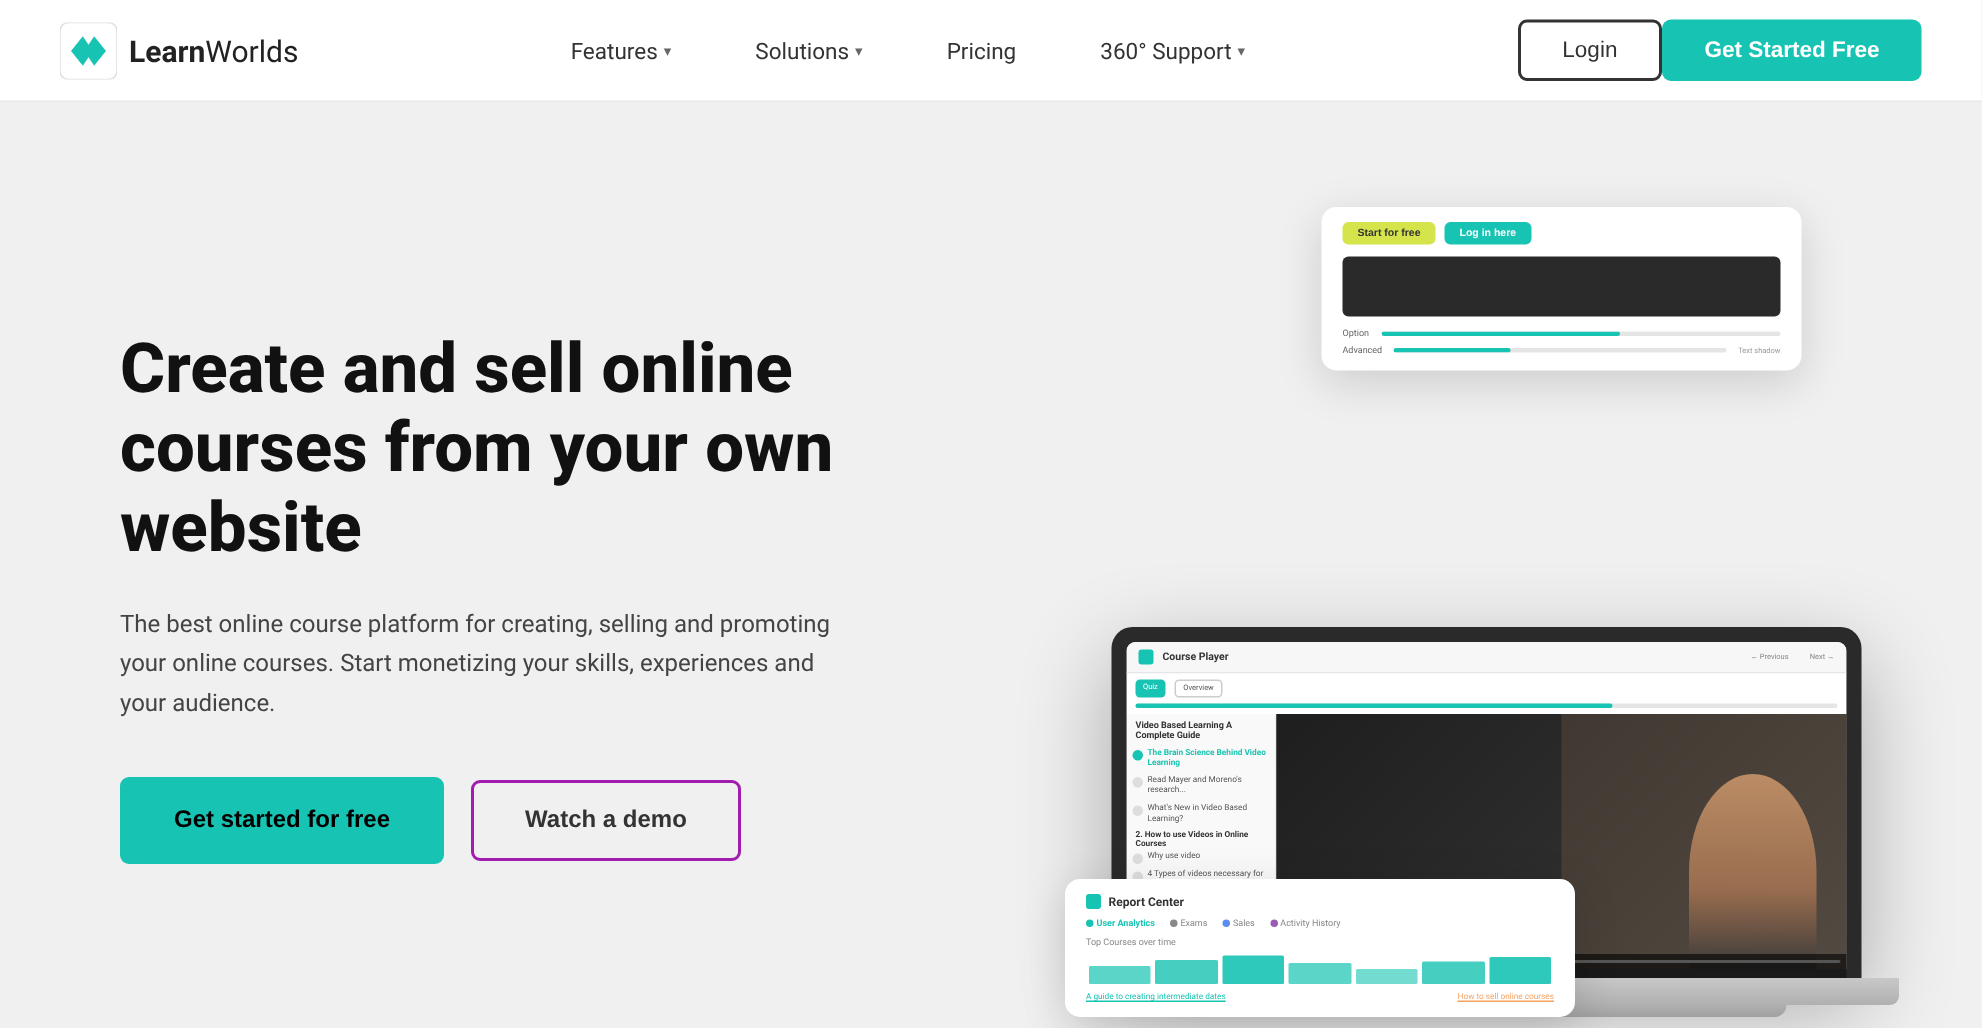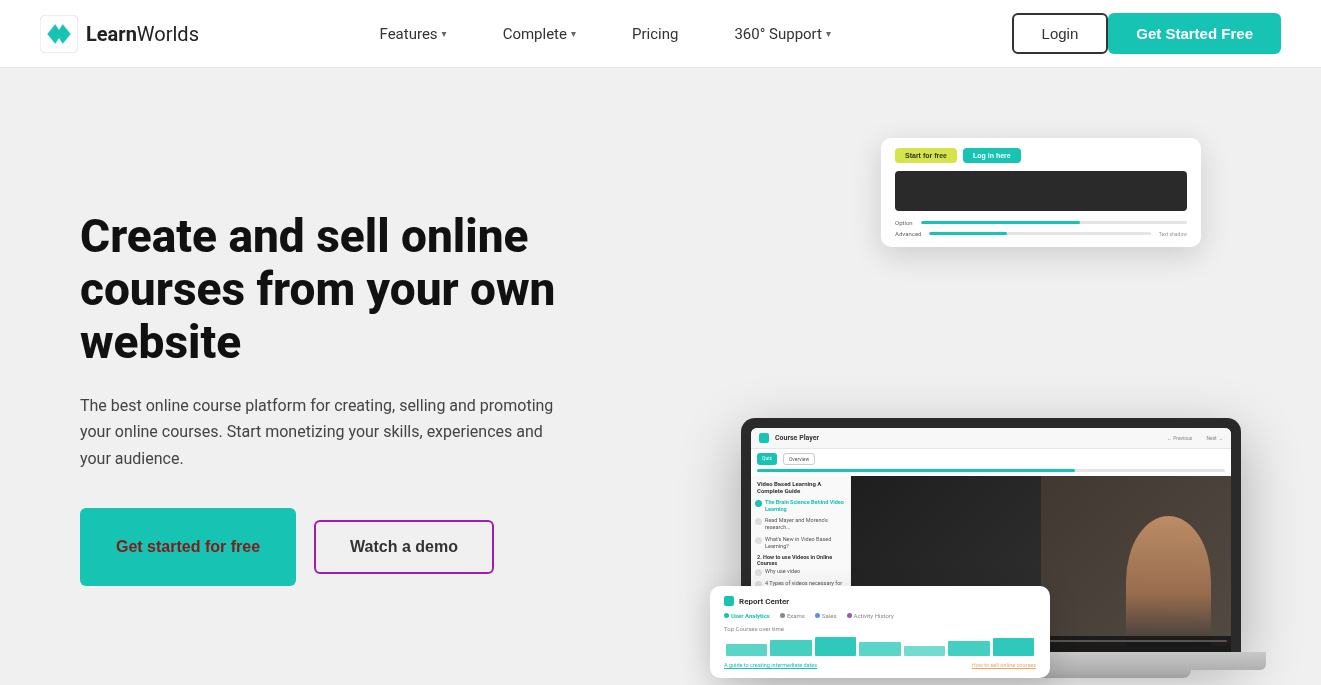--- a/index.html
+++ b/index.html
@@ -107,23 +107,23 @@
       margin-bottom: 36px;
       max-width: 480px;
     }
     .hero-buttons {
       display: flex;
       gap: 18px;
       align-items: center;
     }
     .btn-hero-primary {
       background: #17c3b2;
-      color: #7f1d1d;
+      color: #000000;
       border: none;
-      padding: 30px 36px;
+      padding: 20px 36px;
       border-radius: 6px;
       font-size: 16px;
       font-weight: 700;
       cursor: pointer;
     }
     .btn-hero-secondary {
       background: transparent;
       color: #333;
       border: 2px solid #a21caf;
       padding: 16px 34px;
@@ -422,21 +422,21 @@
 
   <ul class="navbar-nav">
     <li>
       <a href="#">
         <span>Features</span>
         <span class="chevron">▾</span>
       </a>
     </li>
     <li>
       <a href="#">
-        <span>Complete</span>
+        <span>Solutions</span>
         <span class="chevron">▾</span>
       </a>
     </li>
     <li>
       <a href="#">
         <span>Pricing</span>
       </a>
     </li>
     <li>
       <a href="#">

